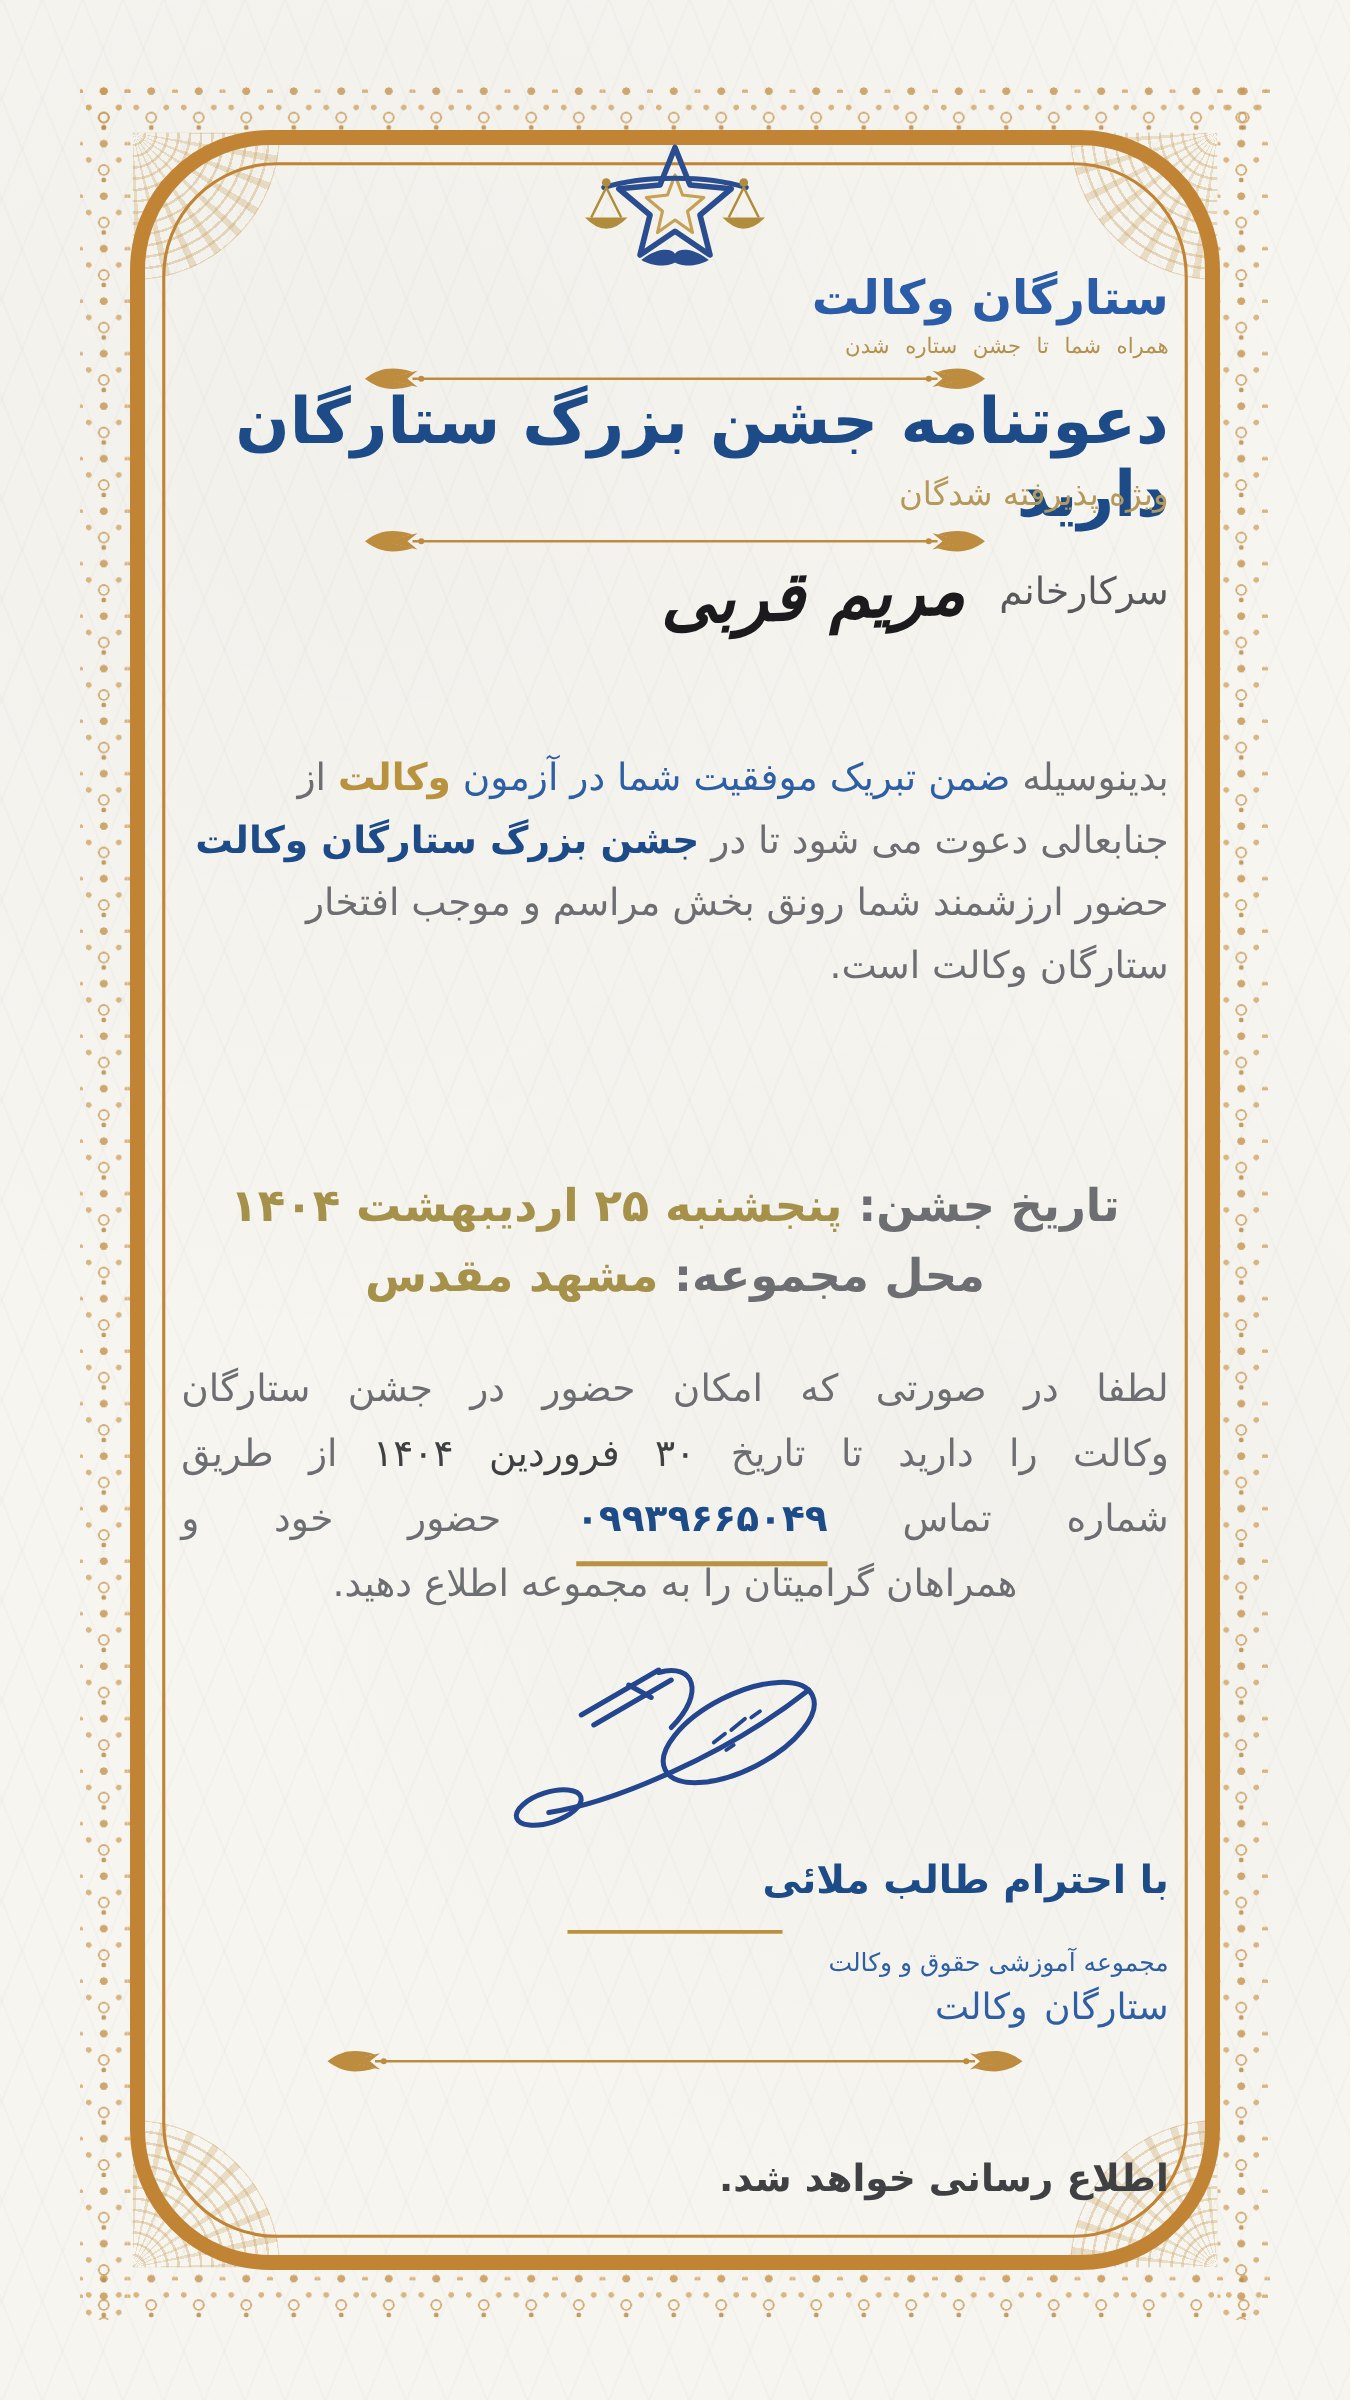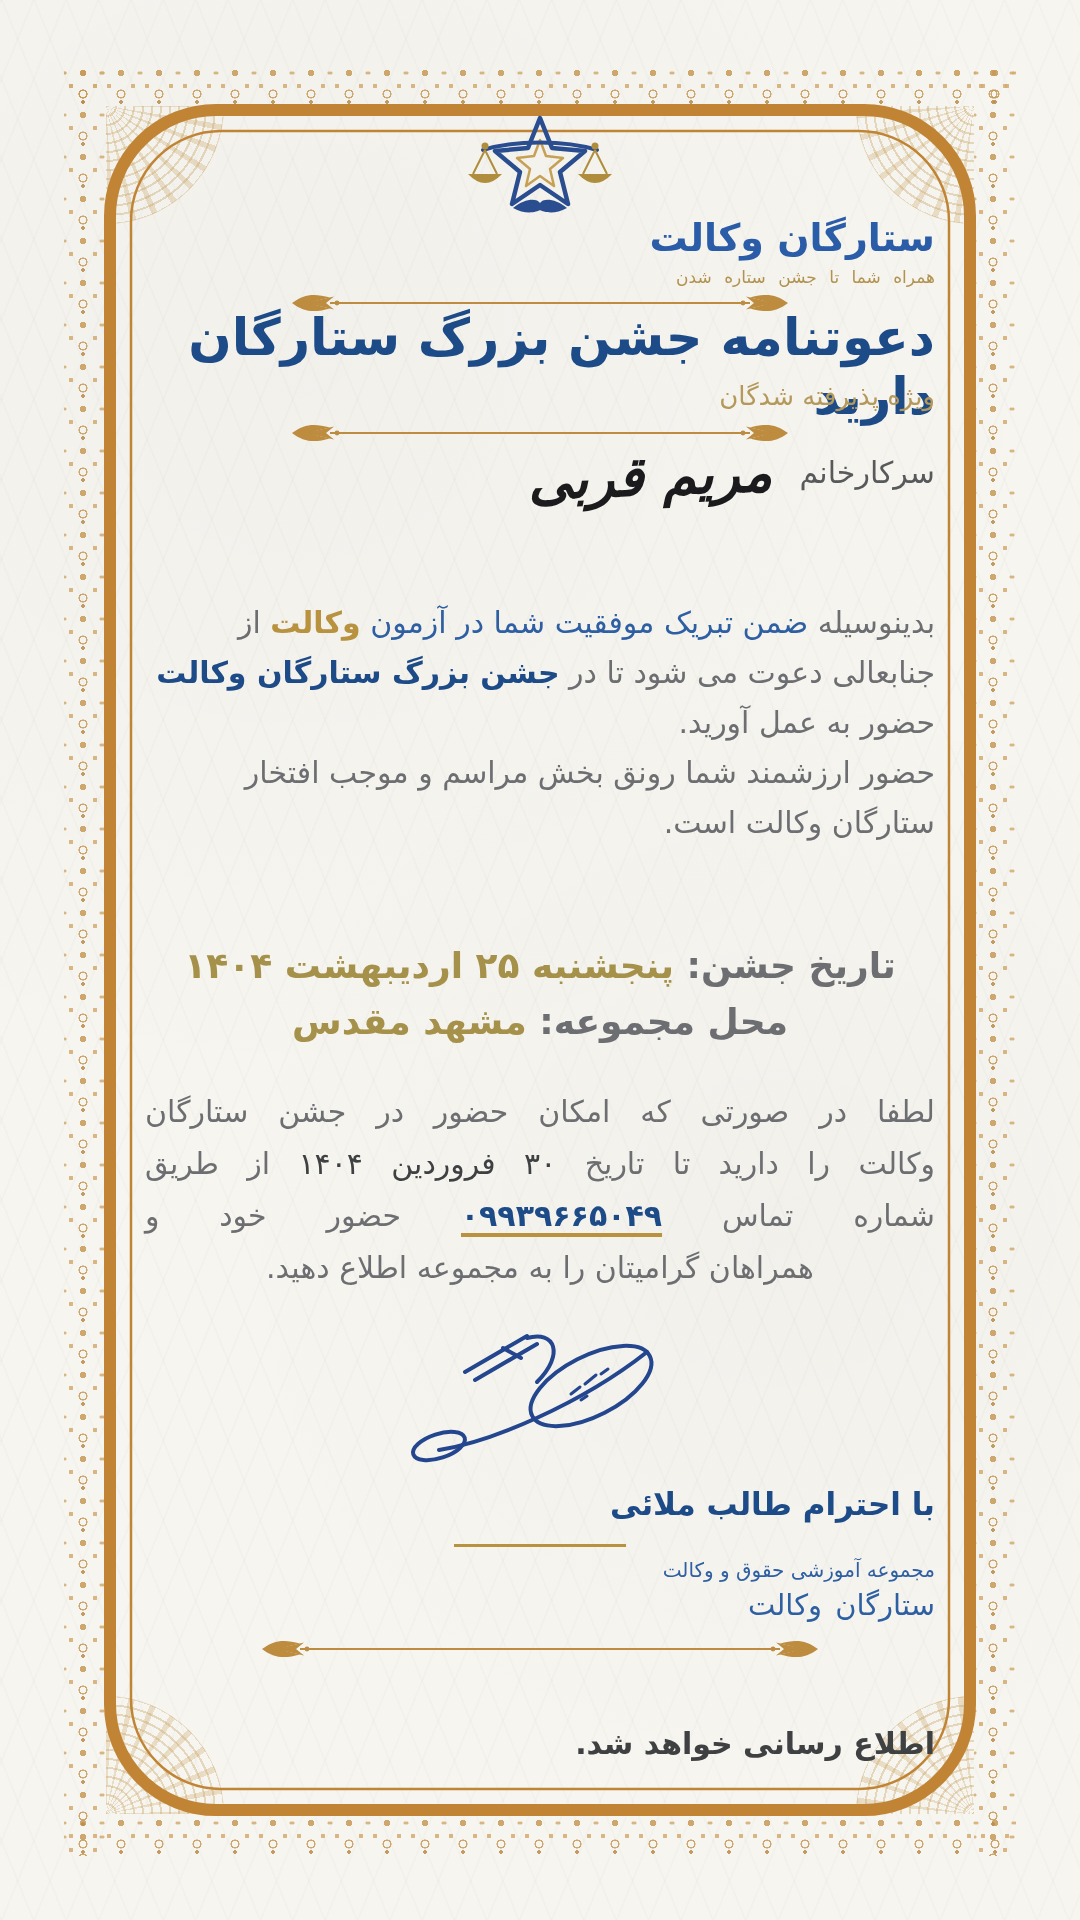--- a/index.html
+++ b/index.html
@@ -63,21 +63,21 @@
   .t-goldword{color:#b8923f;font-weight:bold;}
   .t-dark{color:#3f4042;font-weight:normal;}
   .event-block{top:938px;font-size:36px;font-weight:bold;line-height:56px;text-align:center;}
   .ev-label{color:#6d6e71;}
   .ev-value{color:#a5914a;}
   .rsvp{top:1086px;line-height:52px;}
   .jline{text-align:justify;text-align-last:justify;}
   .ccenter{text-align:center;}
   .phone{
     color:#1d4b87;font-weight:bold;text-decoration:none;
-    border-bottom:4px solid #b8923f;padding-bottom:0;cursor:pointer;
+    border-bottom:4px solid #b8923f;padding-bottom:16px;cursor:pointer;
   }
   .sig-svg{position:absolute;top:1328px;left:50%;transform:translateX(-50%);}
   .respect{top:1486px;font-size:31px;font-weight:bold;color:#1d4b87;}
   .sig-rule{position:absolute;top:1544px;left:50%;transform:translateX(-50%);width:172px;height:3px;background:#b8923f;}
   .org1{top:1558px;font-size:20px;color:#2f5fa3;}
   .org2{top:1588px;font-size:29px;color:#2f5fa3;word-spacing:4px;}
   .note1{top:1680px;font-size:30px;font-weight:bold;color:#3f4042;}
   .note2{top:1726px;font-size:30px;font-weight:bold;color:#3f4042;}
   .divider{position:absolute;left:50%;transform:translateX(-50%);}
   .d1{top:290px;}
@@ -153,21 +153,20 @@
       <div>
         <span class="t-gray">بدینوسیله</span>
         <span class="t-blue">ضمن تبریک موفقیت شما در آزمون</span>
         <span class="t-goldword">وکالت</span>
         <span class="t-gray">از</span>
       </div>
       <div>
         <span class="t-gray">جنابعالی دعوت می شود تا در</span>
         <span class="t-navy">جشن بزرگ ستارگان وکالت</span>
       </div>
-      <div class="t-gray">حضور به عمل آورید.</div>
       <div class="t-gray">حضور ارزشمند شما رونق بخش مراسم و موجب افتخار</div>
       <div class="t-gray">ستارگان وکالت است.</div>
     </div>
 
     <div class="para event-block">
       <div>
         <span class="ev-label">تاریخ جشن:</span>
         <span class="ev-value">پنجشنبه ۲۵ اردیبهشت ۱۴۰۴</span>
       </div>
       <div>

